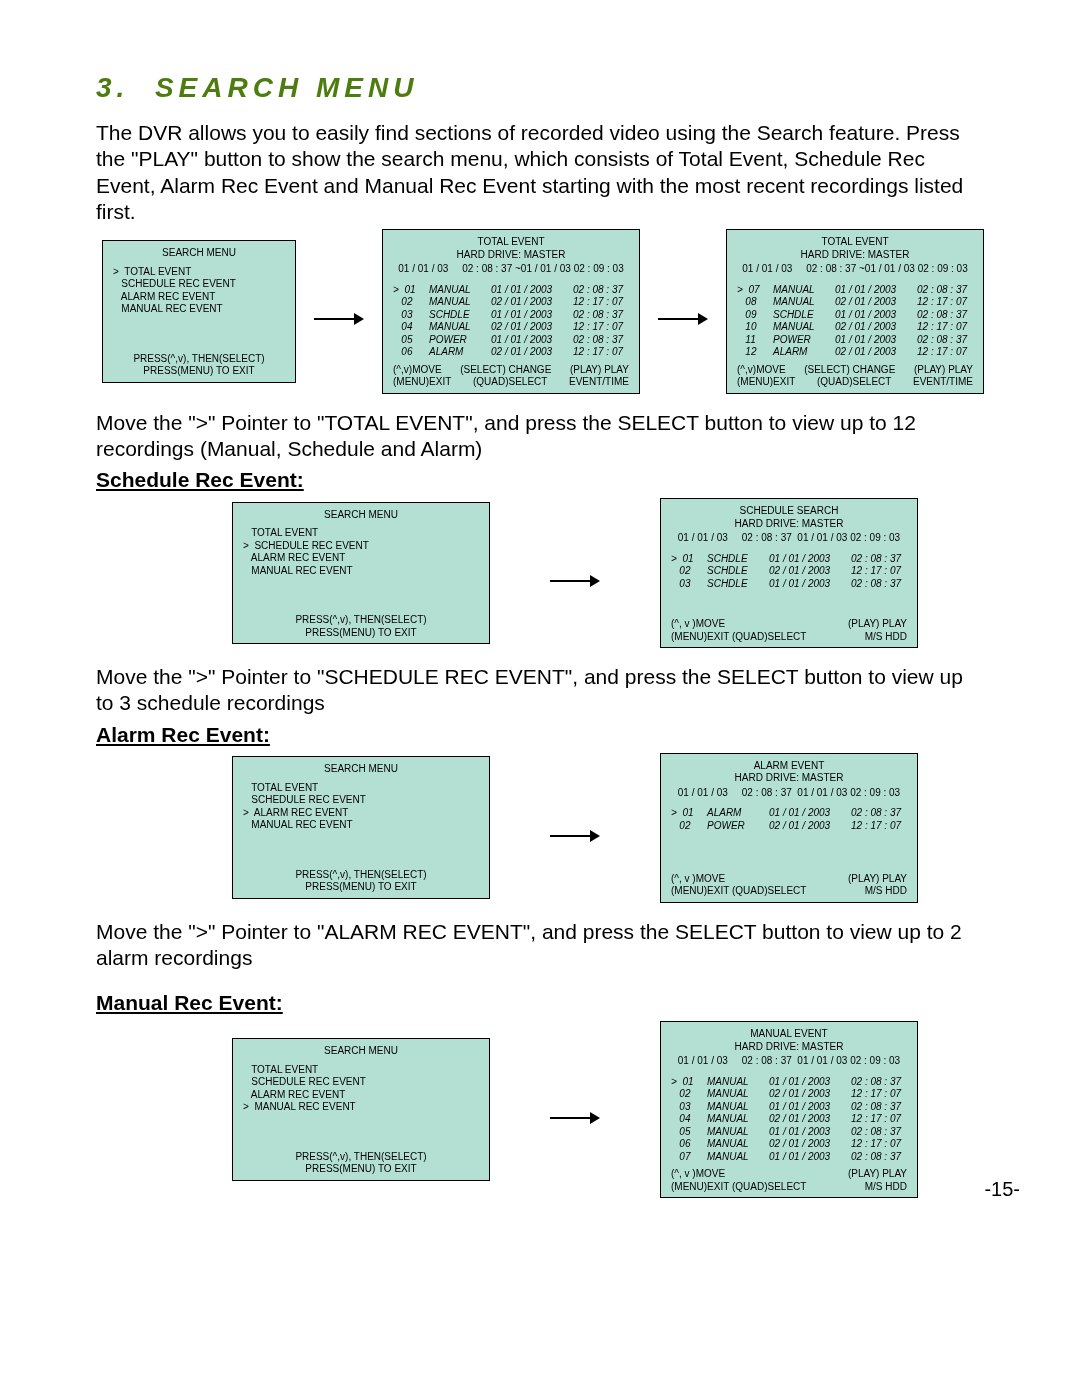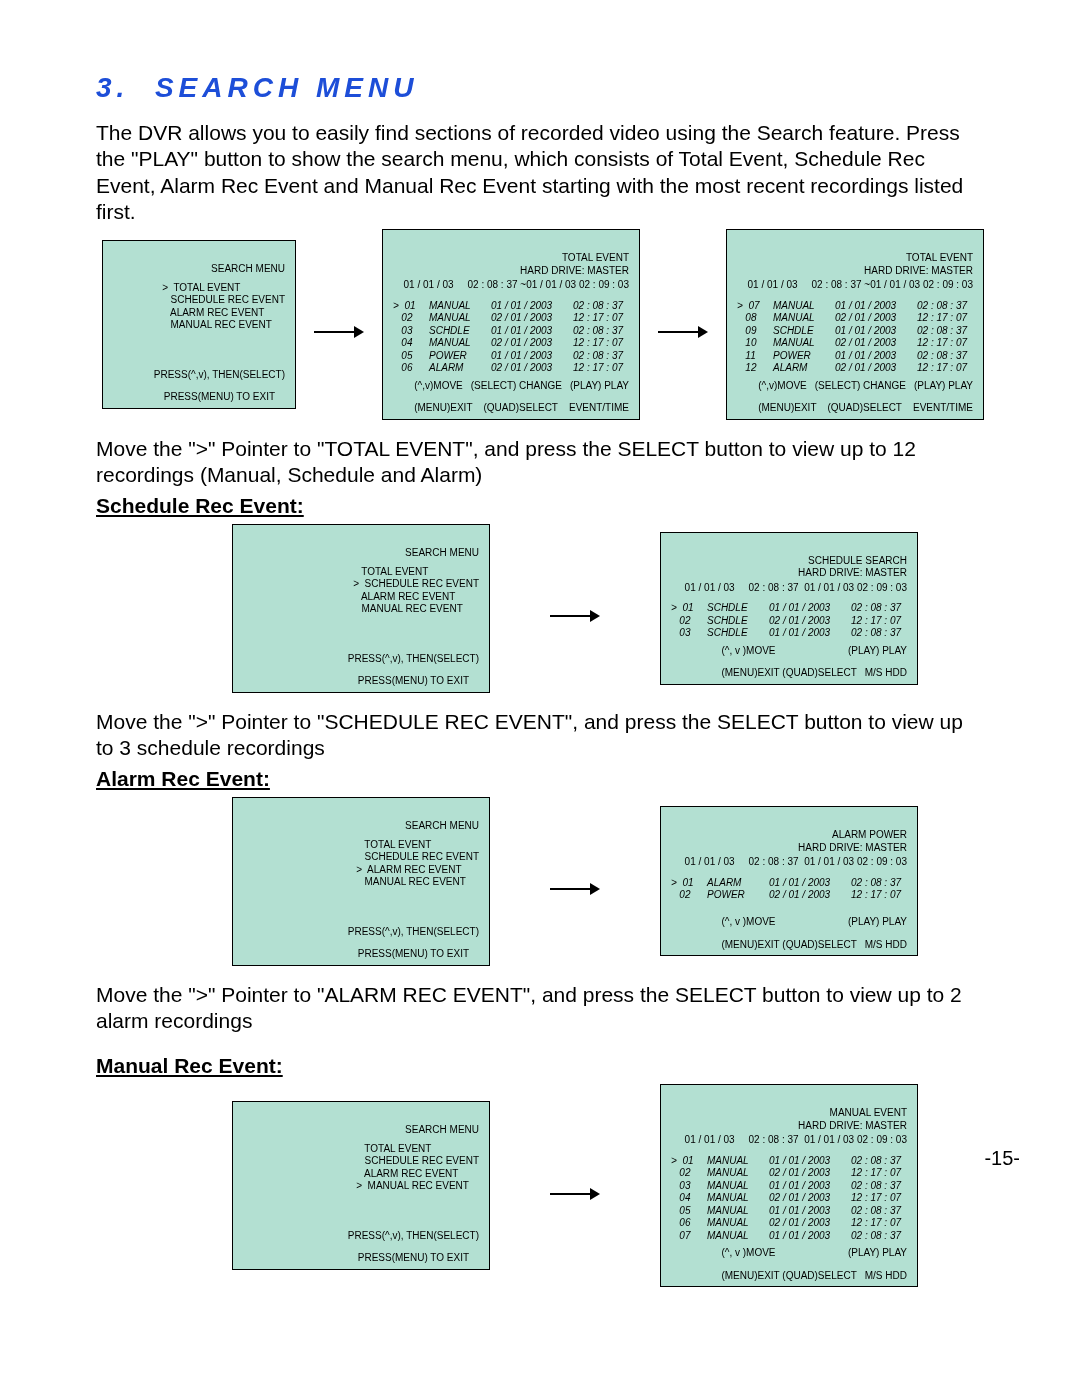--- a/index.html
+++ b/index.html
@@ -14,21 +14,21 @@
     padding: 72px 96px 40px 96px;
     box-sizing: border-box;
     position: relative;
     min-height: 1397px;
   }
   .section-title {
     font-style: italic;
     font-weight: bold;
     font-size: 28px;
     letter-spacing: 5px;
-    color: #1d4ed8;
+    color: #4d7c0f;
     margin-bottom: 8px;
     white-space: pre;
   }
   .body-text {
     font-size: 21px;
     line-height: 1.25;
     margin-bottom: 4px;
     margin-top: 16px;
   }
   .sub-hdr {
@@ -47,27 +47,26 @@
   .row.center {
     justify-content: center;
     margin-left: 70px;
     gap: 60px;
   }
   .screen {
     background: #b3e0d2;
     border: 1px solid #000;
     width: 258px;
     box-sizing: border-box;
-    padding: 22px 10px 4px 10px;
+    padding: 6px 10px 4px 10px;
     font-family: Arial, Helvetica, sans-serif;
     font-size: 10px;
     line-height: 1.25;
     display: flex;
     flex-direction: column;
-    align-items: flex-end;
   }
   .screen .title {
     text-align: center;
     font-weight: normal;
   }
   .screen .sub {
     text-align: center;
     margin-bottom: 2px;
   }
   .screen .rng {
@@ -97,40 +96,39 @@
   .c-idx   { width: 26px; }
   .c-type  { width: 52px; }
   .c-date  { width: 72px; }
   .c-time  { width: 56px; }
   .hint {
     border-top: 1px solid transparent;
     margin-top: auto;
     font-size: 10px;
     display: flex;
     flex-direction: column;
-    gap: 10px;
   }
   .hint-row {
     display: flex;
     justify-content: space-between;
     gap: 8px;
   }
   .screen.menu .hint { text-align: center; }
   .screen.menu .hint-row { justify-content: center; gap: 18px; }
   .arrow {
     font-size: 28px;
     line-height: 1;
     position: relative;
     top: 8px;
   }
   .arrow svg { width: 50px; height: 18px; }
   .page-num {
     position: absolute;
     right: 60px;
-    bottom: 227px;
+    bottom: 196px;
     font-size: 20px;
   }
 </style>
 </head>
 <body>
 
 <div class="page">
   <div class="section-title">3.  SEARCH MENU</div>
   <div class="body-text">The DVR allows you to easily find sections of recorded video using the Search feature. Press the "PLAY" button to show the search menu, which consists of Total Event, Schedule Rec Event, Alarm Rec Event and Manual Rec Event starting with the most recent recordings listed first.</div>
 
@@ -264,21 +262,21 @@
         <div class="hint">
           <div class="hint-row">PRESS(^,v), THEN(SELECT)</div>
           <div class="hint-row">PRESS(MENU) TO EXIT</div>
         </div>
       </div>
     <span class="arrow"><svg viewBox="0 0 50 18">
           <line x1="0" y1="9" x2="40" y2="9" stroke="#000" stroke-width="2"></line>
           <polygon points="40,3 50,9 40,15" fill="#000"></polygon>
         </svg></span>
     <div id="alarm-list" class="screen" style="min-height: 150px;">
-        <div class="title">ALARM POWER</div>
+        <div class="title">ALARM EVENT</div>
         <div class="sub">HARD DRIVE:  MASTER</div>
         <div class="rng">01 / 01 / 03     02 : 08 : 37  01 / 01 / 03 02 : 09 : 03</div>
         <div class="tbl">
           <div class="tbl-row"><span class="c-idx">&gt;  01</span><span class="c-type">ALARM</span><span class="c-date">01 / 01 / 2003</span><span class="c-time">02 : 08 : 37</span></div>
           <div class="tbl-row"><span class="c-idx">   02</span><span class="c-type">POWER</span><span class="c-date">02 / 01 / 2003</span><span class="c-time">12 : 17 : 07</span></div>
         </div>
         <div class="hint">
           <div class="hint-row">
             <span>(^, v )MOVE</span>
             <span>(PLAY) PLAY</span>

